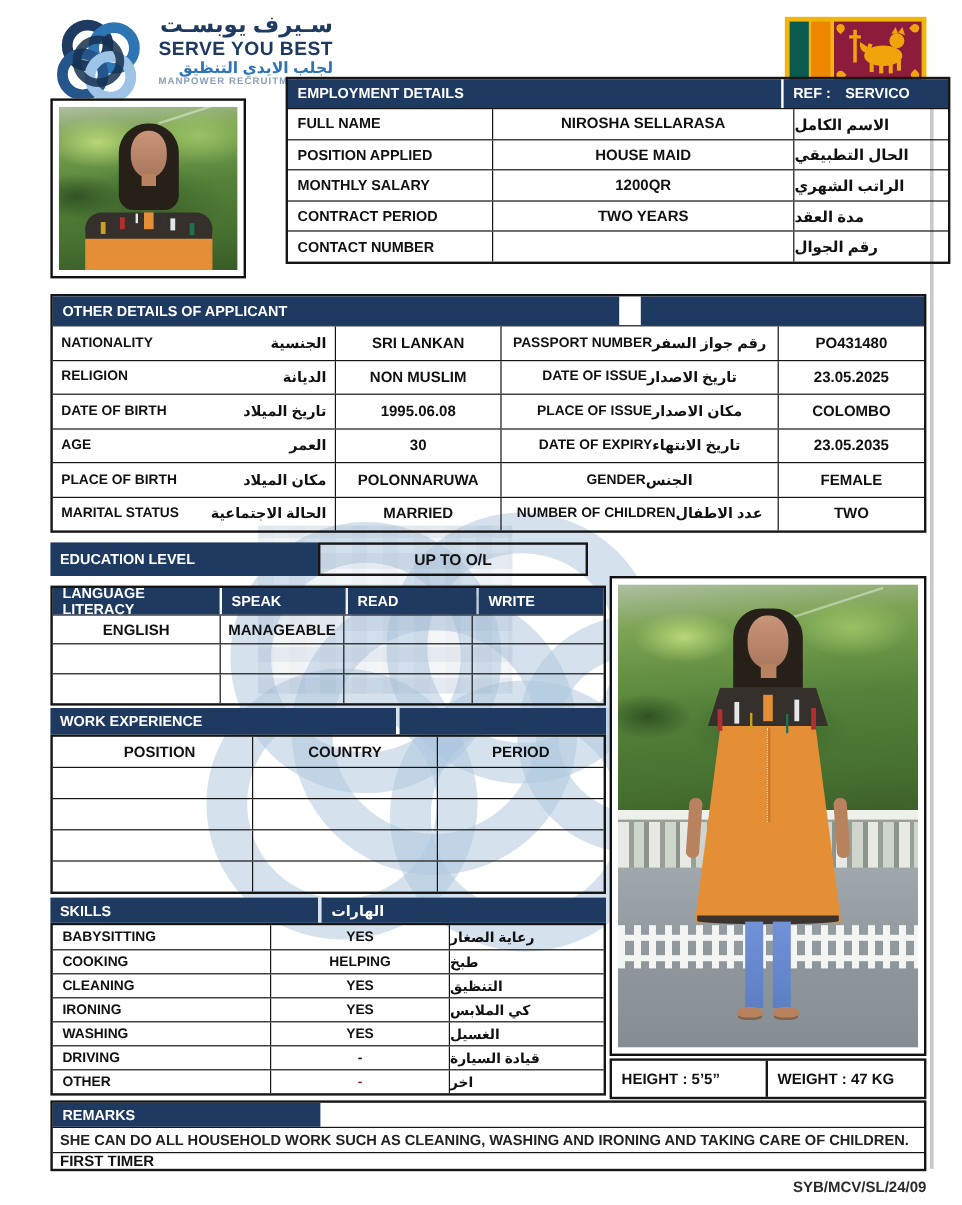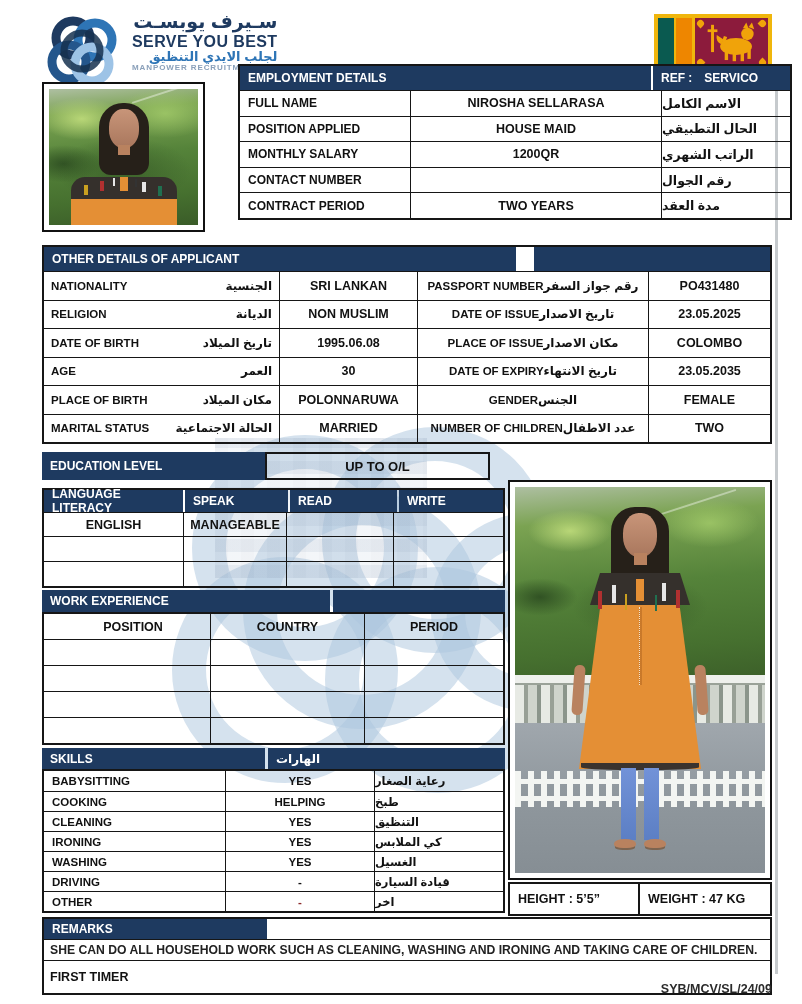--- a/index.html
+++ b/index.html
@@ -111,21 +111,21 @@
   .ska{flex:1;padding-right:8px;display:flex;align-items:center;justify-content:flex-end;
        font-weight:700;font-size:11.5px;}
   .dash-red{color:#8b2a2a;}
 
   
   .rem{position:absolute;left:42px;top:917px;width:730px;z-index:2;}
   .rem-hdr-row{display:flex;height:20px;}
   .rem-tab{width:223px;}
   .rem-text{border-top:1.6px solid #161616;height:21px;display:flex;align-items:center;
             padding-left:6px;font-size:12.2px;font-weight:600;color:#222;}
-  .rem-ft{border-top:1.6px solid #161616;height:33px;display:flex;align-items:center;
+  .rem-ft{border-top:1.6px solid #161616;height:14px;display:flex;align-items:center;
           padding-left:6px;font-size:12.5px;font-weight:800;}
 
   
   .hw{position:absolute;left:508px;top:882px;width:264px;height:34px;display:flex;
       border:2px solid #161616;z-index:2;background:#fff;}
   .hw-cell{display:flex;align-items:center;padding-left:8px;font-weight:700;font-size:12.5px;}
   .hw1{width:130px;border-right:2px solid #161616;}
   .hw2{flex:1;}
 
   
@@ -289,28 +289,28 @@
       <div class="emp-label">POSITION APPLIED</div>
       <div class="emp-value">HOUSE MAID</div>
       <div class="emp-ar" dir="rtl">الحال التطبيقي</div>
     </div>
     <div class="emp-row">
       <div class="emp-label">MONTHLY SALARY</div>
       <div class="emp-value">1200QR</div>
       <div class="emp-ar" dir="rtl">الراتب الشهري</div>
     </div>
     <div class="emp-row">
+      <div class="emp-label">CONTRACT PERIOD</div>
+      <div class="emp-value">TWO YEARS</div>
+      <div class="emp-ar" dir="rtl">مدة العقد</div>
+    </div>
+    <div class="emp-row">
       <div class="emp-label">CONTACT NUMBER</div>
       <div class="emp-value"></div>
       <div class="emp-ar" dir="rtl">رقم الجوال</div>
-    </div>
-    <div class="emp-row">
-      <div class="emp-label">CONTRACT PERIOD</div>
-      <div class="emp-value">TWO YEARS</div>
-      <div class="emp-ar" dir="rtl">مدة العقد</div>
     </div>
   </div>
 
   <div class="od tbl-border">
     <div class="od-header">
       <div class="hdr-cell navy c1">OTHER DETAILS OF APPLICANT</div>
       <div class="hdr-cell navy c2"></div>
     </div>
     <div class="od-row">
       <div class="od-a">

